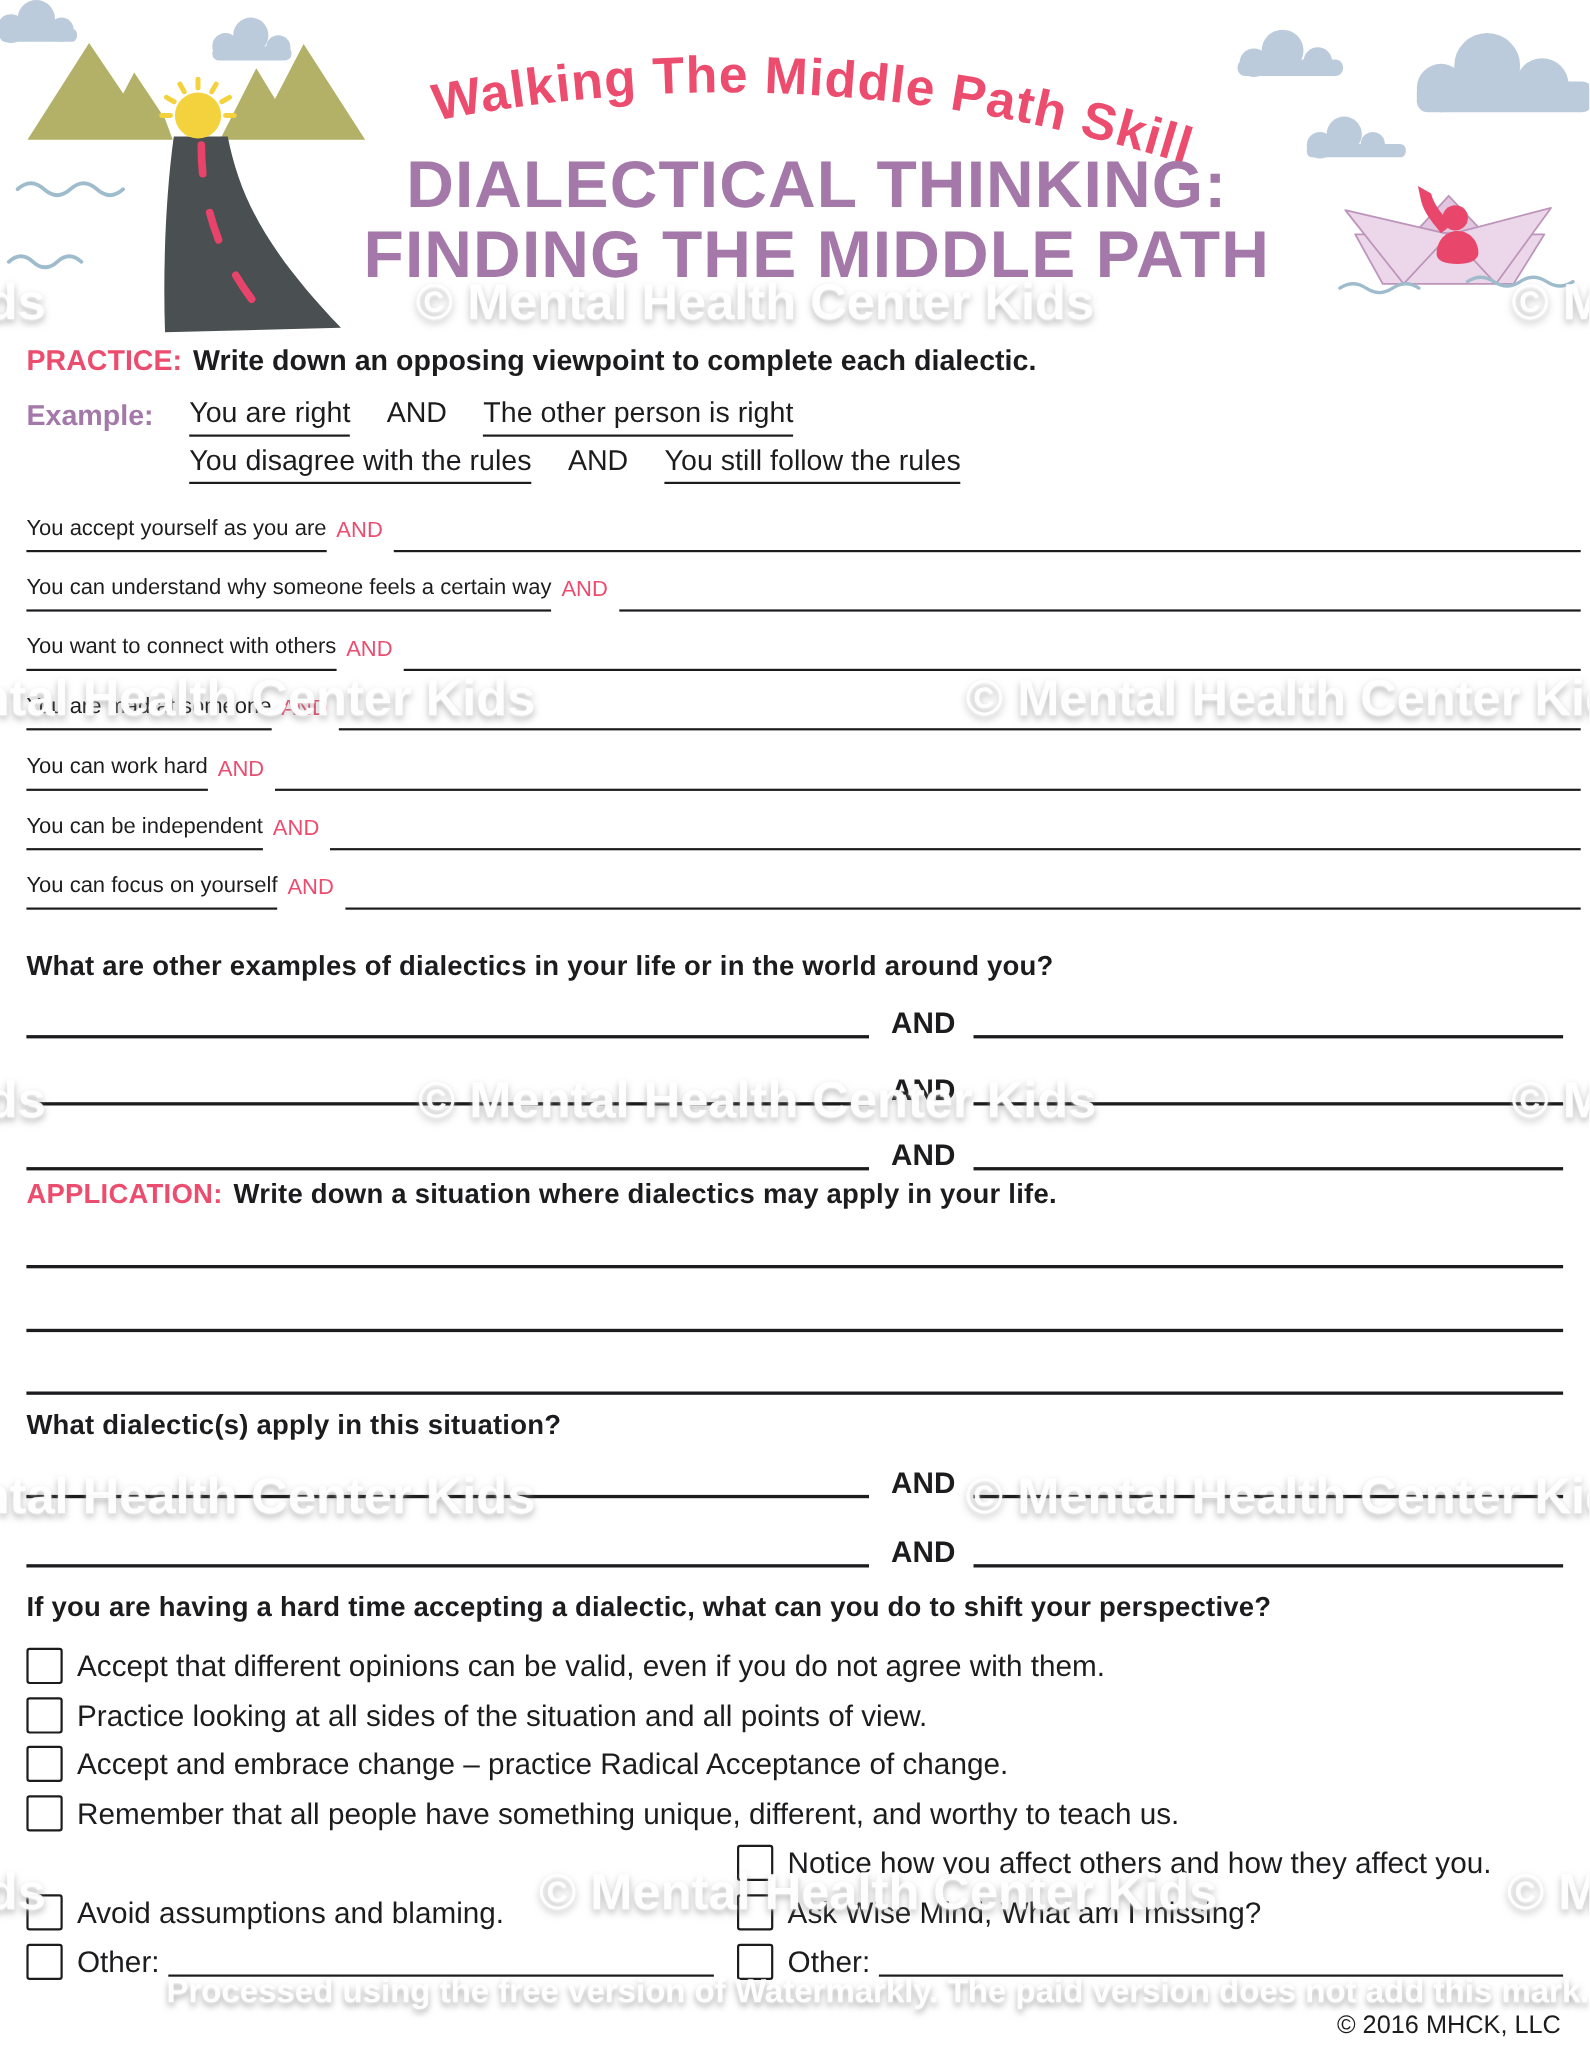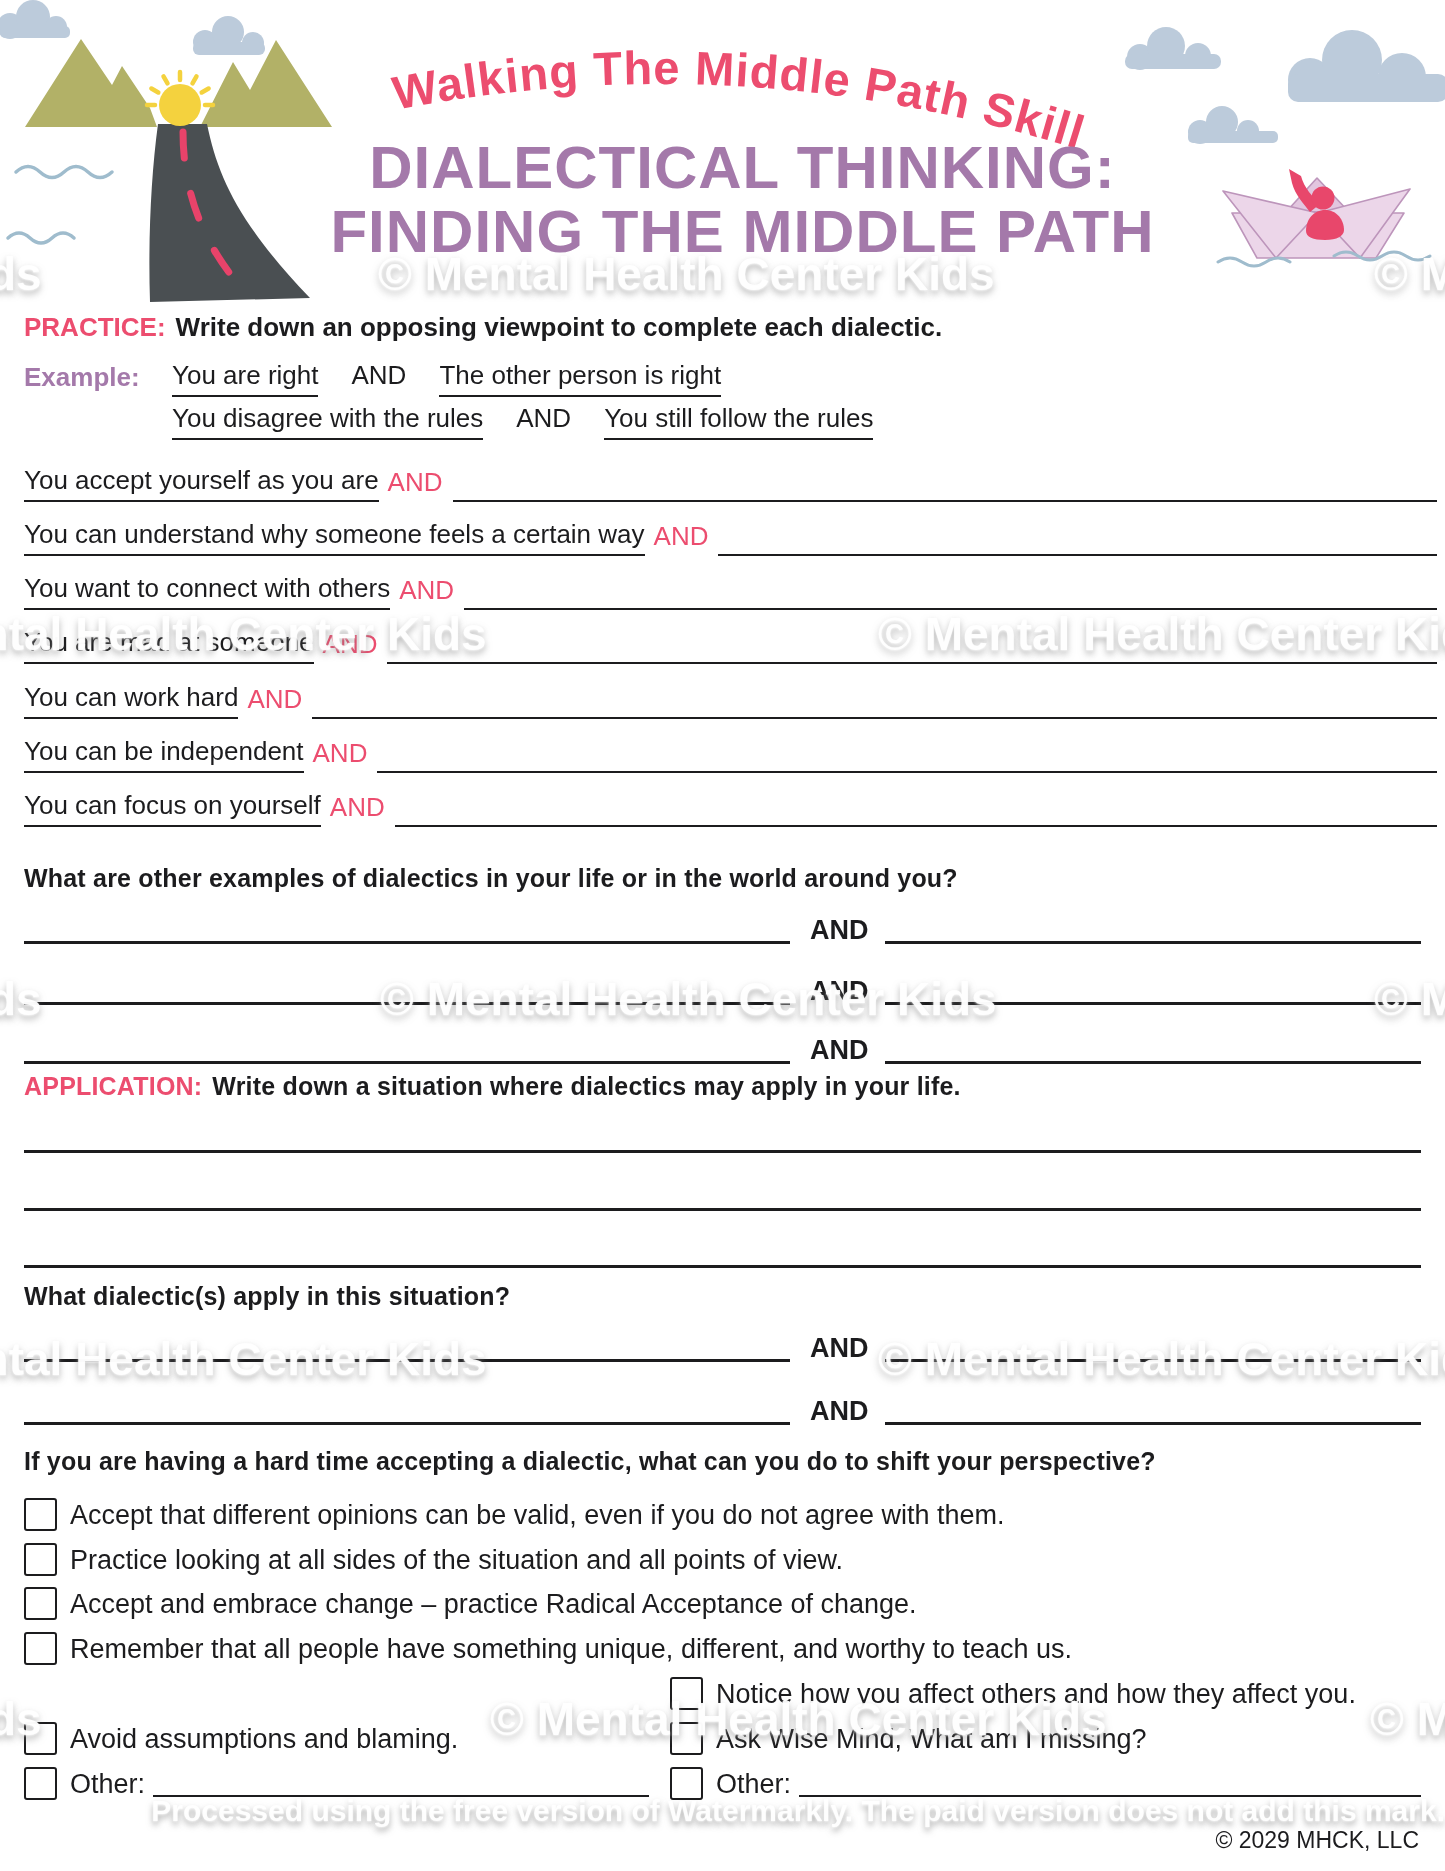--- a/index.html
+++ b/index.html
@@ -11,21 +11,21 @@
   .title-line{position:absolute;left:40px;right:0;text-align:center;font-weight:bold;
     color:var(--title_purple,#a479aa);letter-spacing:1px;font-size:60px;line-height:60px;}
   .q{position:absolute;left:24px;font-size:25px;font-weight:bold;letter-spacing:.2px;}
   .label-pink{color:var(--accent_pink,#ec4d6f);font-weight:bold;margin-right:10px;}
   .label-purple{color:var(--title_purple,#a479aa);font-weight:bold;font-size:26px;}
   .practice-line{position:absolute;left:24px;font-size:26px;font-weight:bold;}
   .ex-row{position:absolute;left:172px;display:flex;font-size:26px;line-height:30px;white-space:nowrap;gap:24px;}
   .u{border-bottom:2.5px solid var(--line,#1c1c1e);padding-bottom:5px;white-space:nowrap;}
   .and-black{margin:0 9px;padding-bottom:5px;}
   .prompt-row{position:absolute;left:24px;right:8px;display:flex;align-items:flex-end;
-    font-size:26px;line-height:30px;}
+    font-size:20px;line-height:30px;}
   .and-pink{color:var(--accent_pink,#ec4d6f);padding-bottom:5px;margin:0 10px 0 9px;}
   .write-fill{flex:1;border-bottom:2.5px solid var(--line,#1c1c1e);height:0;}
   .and-row{position:absolute;left:24px;right:24px;display:flex;align-items:flex-end;height:40px;
     font-size:27px;}
   .and-row .lfill{flex:0 0 766px;border-bottom:3px solid var(--line,#1c1c1e);height:0;}
   .and-row .rfill{flex:1;border-bottom:3px solid var(--line,#1c1c1e);height:0;}
   .and-b{font-weight:bold;line-height:28px;padding:0 16px 0 20px;}
   .write-line{position:absolute;left:24px;right:24px;height:38px;
     border-bottom:3px solid var(--line,#1c1c1e);}
   .check-row{position:absolute;display:flex;align-items:center;font-size:27px;line-height:30px;}
@@ -279,15 +279,15 @@
 
   <span class="wm" style="top:1332px;left:-130px">© Mental Health Center Kids</span>
   <span class="wm" style="top:1332px;left:878px">© Mental Health Center Kids</span>
 
   <span class="wm" style="top:1692px;left:-575px">© Mental Health Center Kids</span>
   <span class="wm" style="top:1692px;left:490px">© Mental Health Center Kids</span>
   <span class="wm" style="top:1692px;left:1370px">© Mental Health Center Kids</span>
 
   <div class="wm-footer" style="top:1794px">Processed using the free version of Watermarkly. The paid version does not add this mark.</div>
 
-  <div class="copyright">© 2029 MHCK, LLC</div>
+  <div class="copyright">© 2016 MHCK, LLC</div>
 
 </div>
 
 </body></html>

